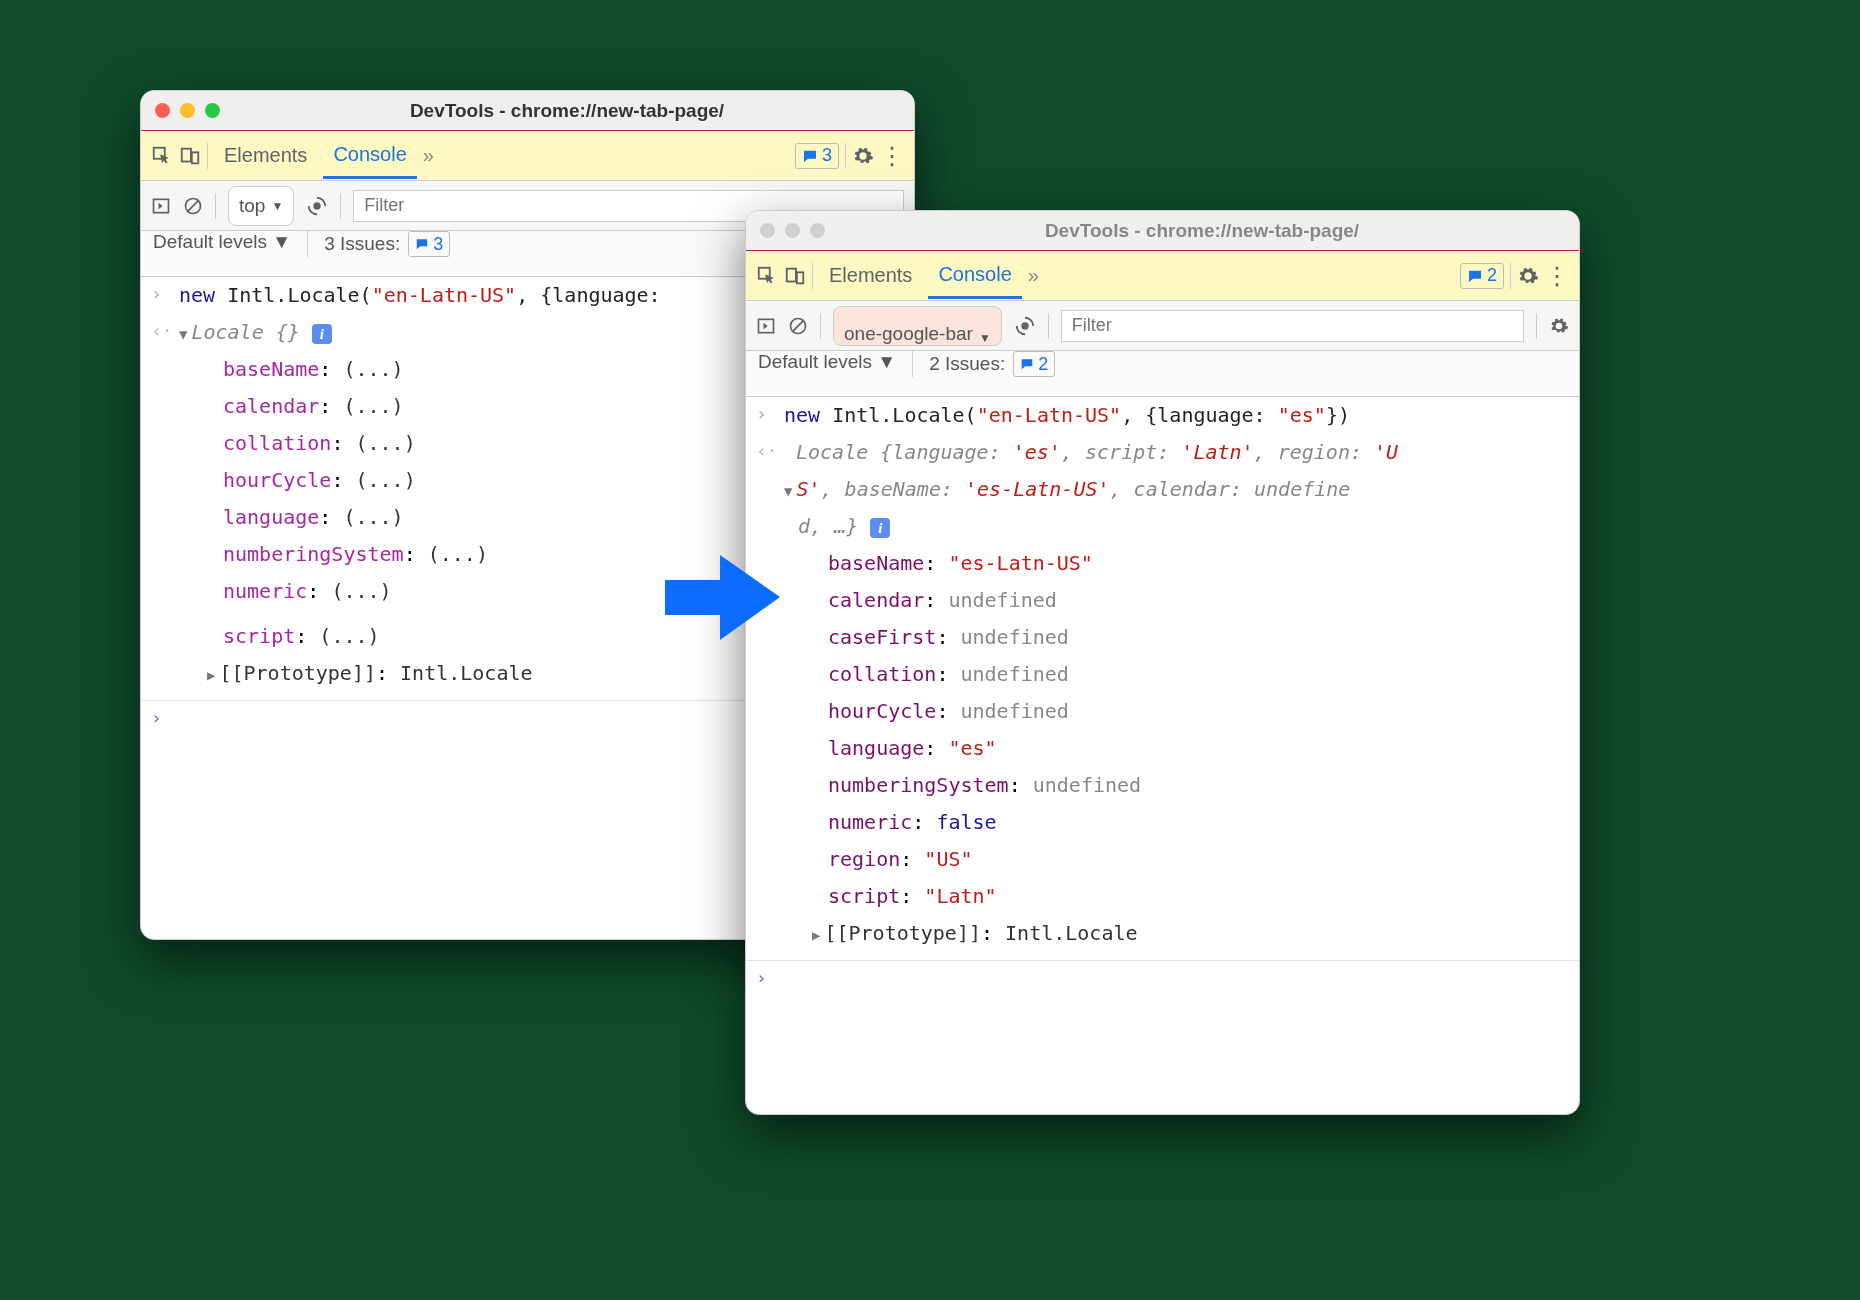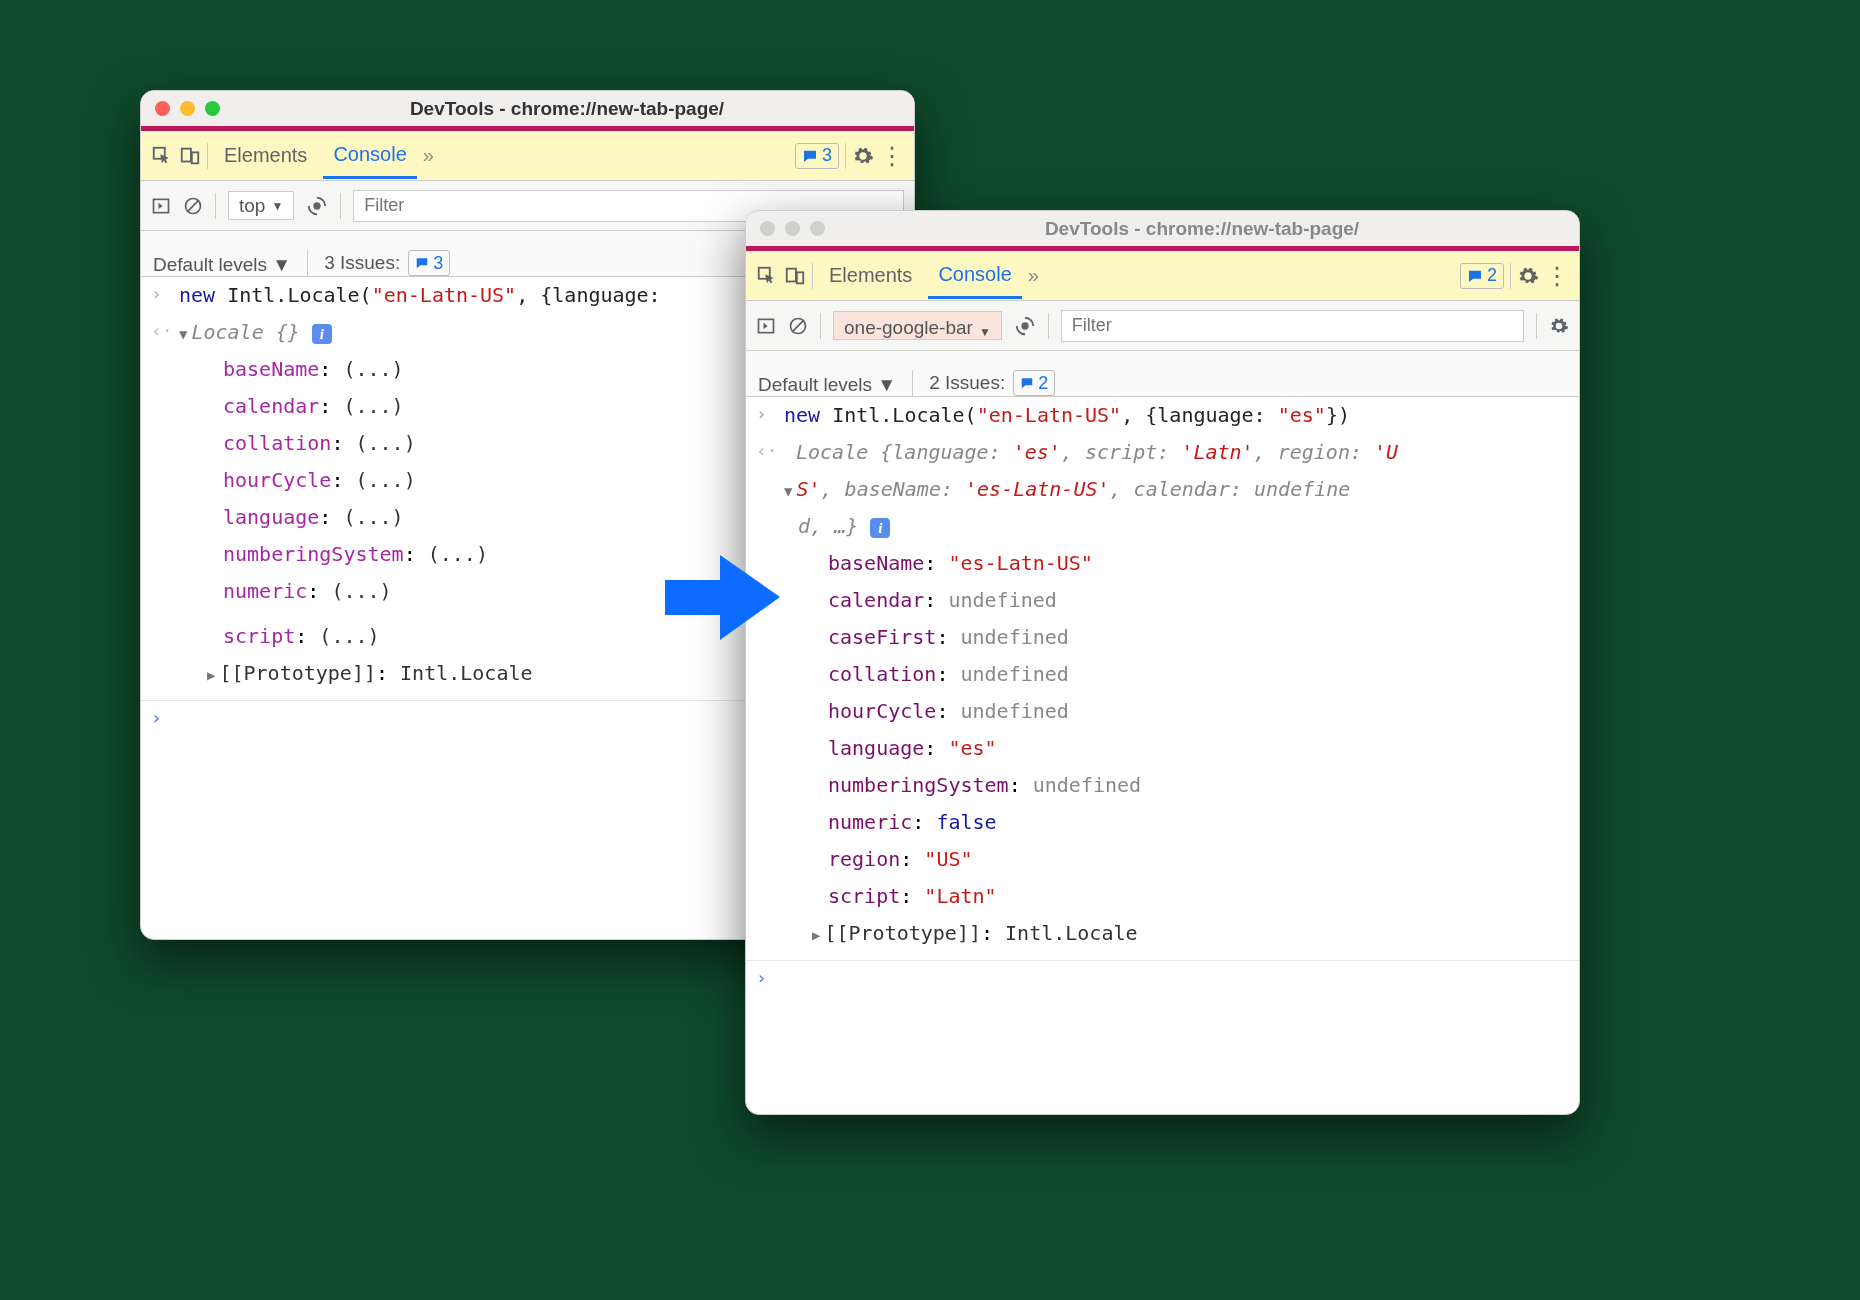--- a/index.html
+++ b/index.html
@@ -22,21 +22,21 @@
   }
   .win-left  { left: 140px; top: 90px;  width: 775px; height: 850px; }
   .win-right { left: 745px; top: 210px; width: 835px; height: 905px; }
 
   .titlebar {
     height: 40px;
     background: #f0efee;
     display: flex;
     align-items: center;
     padding: 0 14px;
-    border-bottom: 5px solid #be185d;
+    border-bottom: 1px solid #be185d;
   }
   .traffic { display: flex; gap: 10px; margin-right: 14px; }
   .dot { width: 15px; height: 15px; border-radius: 50%; }
   .dot.red   { background: #ff5f57; }
   .dot.yel   { background: #febc2e; }
   .dot.grn   { background: #28c840; }
   .dot.inactive { background: #cfcfce; }
   .title { flex: 1; text-align: center; font-weight: 700; font-size: 19px; color: #333; }
 
   .tabbar {
@@ -64,32 +64,32 @@
   .filterbar {
     height: 50px;
     display: flex; align-items: center;
     padding: 0 10px; gap: 12px;
     border-bottom: 1px solid #ccc;
     background: #f6f6f5;
     font-size: 19px; color: #555;
   }
   .context-sel {
     border: 1px solid #ccc; background: #fff;
-    height: 29px; display:flex; align-items:center;
-    padding:0 10px; gap:6px; border-radius:0;
+    height: 40px; display:flex; align-items:center;
+    padding:0 10px; gap:6px; border-radius:8px;
   }
   .context-sel.dirty { background:#fbe4dc;align-items:flex-end; }
   .filter-input {
     flex:1; height:32px; border:1px solid #ccc; background:#fff;
     padding:0 10px; font-size:18px; color:#555;
   }
 
   .levelsbar {
     height: 46px;
-    display:flex; align-items:flex-end;
+    display:flex; align-items:flex-start;
     padding:0 12px; gap:16px;
     border-bottom:1px solid #ccc;
     background:#fafafa;
     font-size:19px; color:#555;
   }
   .issues { display:flex; align-items:center; gap:8px; }
   .vsep { width:1px; height:26px; background:#ccc; }
 
   .console-body {
     font-family: Menlo, Consolas, monospace;

